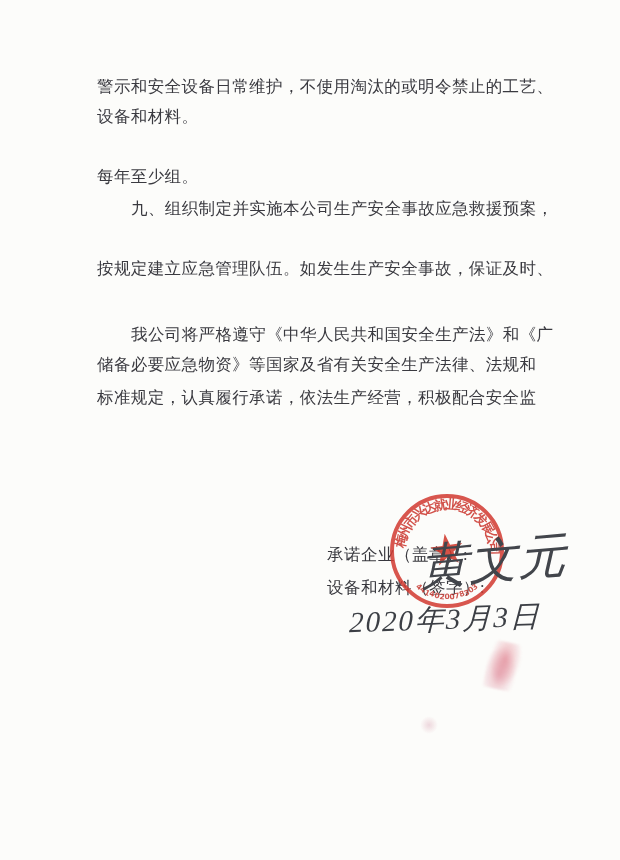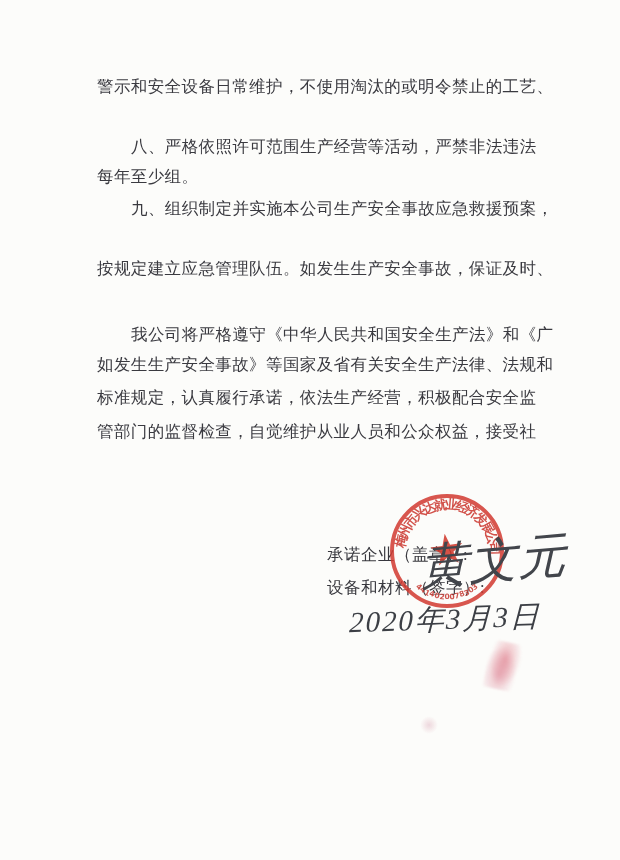--- a/index.html
+++ b/index.html
@@ -72,28 +72,27 @@
     filter:blur(0.5px);z-index:2;
   }
 </style>
 </head>
 <body>
 
 <div class="page">
 
   <div class="bodytext">
     <div class="tline" style="top:77px">警示和安全设备日常维护，不使用淘汰的或明令禁止的工艺、</div>
-    <div class="tline indent" style="top:137px">八、严格依照许可范围生产经营等活动，严禁非法违法</div>
+    <div class="tline" style="top:107px">设备和材料。</div>
     <div class="tline" style="top:167px">每年至少组。</div>
     <div class="tline indent" style="top:199px">九、组织制定并实施本公司生产安全事故应急救援预案，</div>
     <div class="tline" style="top:259px">按规定建立应急管理队伍。如发生生产安全事故，保证及时、</div>
     <div class="tline indent" style="top:325px">我公司将严格遵守《中华人民共和国安全生产法》和《广</div>
-    <div class="tline" style="top:355px">如发生生产安全事故》等国家及省有关安全生产法律、法规和</div>
+    <div class="tline" style="top:355px">储备必要应急物资》等国家及省有关安全生产法律、法规和</div>
     <div class="tline" style="top:388px">标准规定，认真履行承诺，依法生产经营，积极配合安全监</div>
-    <div class="tline" style="top:422px">管部门的监督检查，自觉维护从业人员和公众权益，接受社</div>
   </div>
 
   <div class="lbl" style="top:544px">承诺企业（盖章）:</div>
   <div class="lbl" style="top:577px">设备和材料（签字）:</div>
 
   <div class="seal" aria-label="梅州市兴达就业经济发展公司">
     <div class="seal-ring"></div>
     <span class="seal-star">★</span>
     <div id="seal-arc">
         <span class="arc-ch" style="left: 14.0271px; top: 50.2282px; transform: translate(-50%, -50%) rotate(-78deg);">梅</span>

